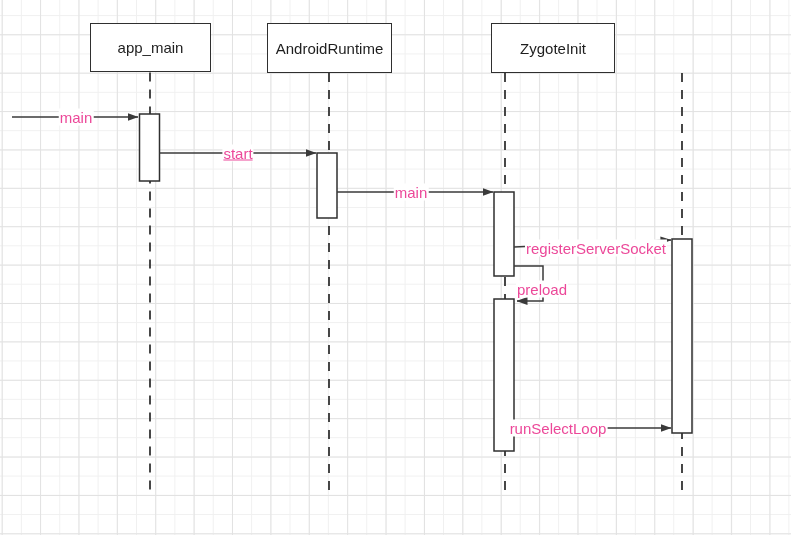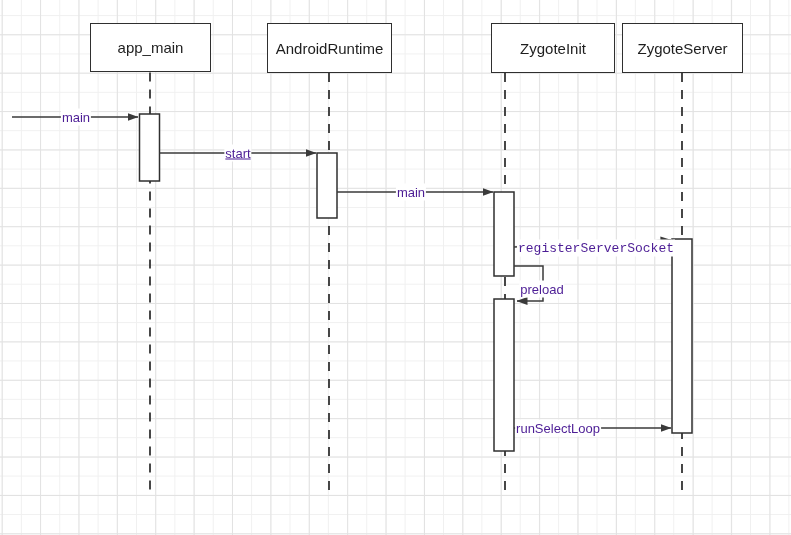--- a/index.html
+++ b/index.html
@@ -42,29 +42,29 @@
   }
   .p-appmain        { left: 90px;  top: 23px; width: 121px; height: 49px; }
   .p-androidruntime { left: 267px; top: 23px; width: 125px; height: 50px; }
   .p-zygoteinit     { left: 443px; top: 23px; width: 124px; height: 50px; margin-left: 48px; }
   .p-zygoteserver   { left: 622px; top: 23px; width: 121px; height: 50px; }
   .msg-label {
     position: absolute;
     transform: translate(-50%, -50%);
     background: #ffffff;
     padding: 0 1px;
-    font-size: 13px;
+    font-size: 15px;
     line-height: 17px;
-    color: #4c1d95;
+    color: #ec4899;
     white-space: nowrap;
   }
   .l-main1        { left: 76px;  top: 117px; }
   .l-start        { left: 238px; top: 153px; text-decoration: underline; }
   .l-main2        { left: 411px; top: 192px; }
-  .l-register     { left: 596px; top: 248px; font-family: Liberation Mono, monospace; }
+  .l-register     { left: 596px; top: 248px; }
   .l-preload      { left: 542px; top: 289px; }
   .l-runselect    { left: 558px; top: 428px; }
 </style>
 </head>
 <body>
 
 <div class="canvas">
 
   <svg class="layer" viewBox="0 0 791 535">
     <defs>
@@ -101,17 +101,14 @@
 
   <div class="participant p-androidruntime">
     <span>AndroidRuntime</span>
   </div>
   <div class="participant p-appmain">
     <span>app_main</span>
   </div>
   <div class="participant p-zygoteinit">
     <span>ZygoteInit</span>
   </div>
-  <div class="participant p-zygoteserver">
-    <span>ZygoteServer</span>
-  </div>
 
 </div>
 
 </body></html>

